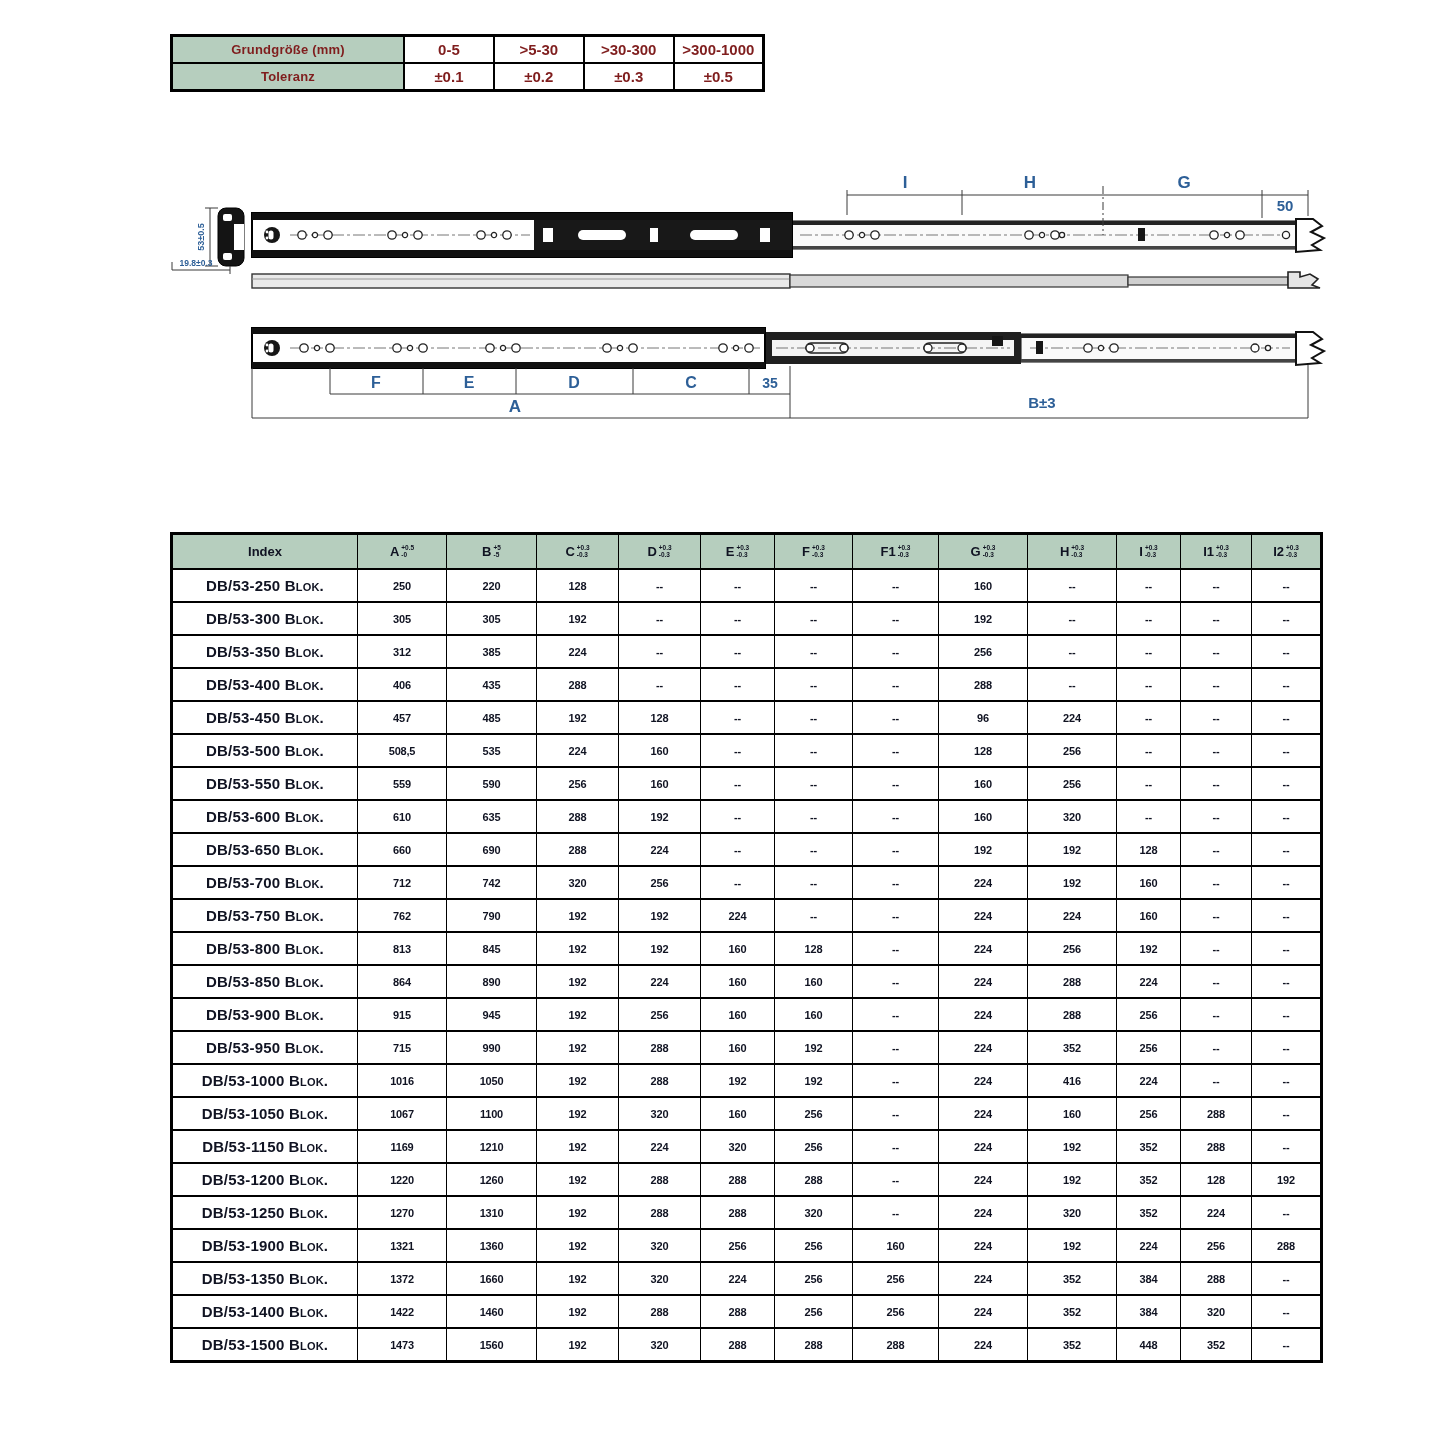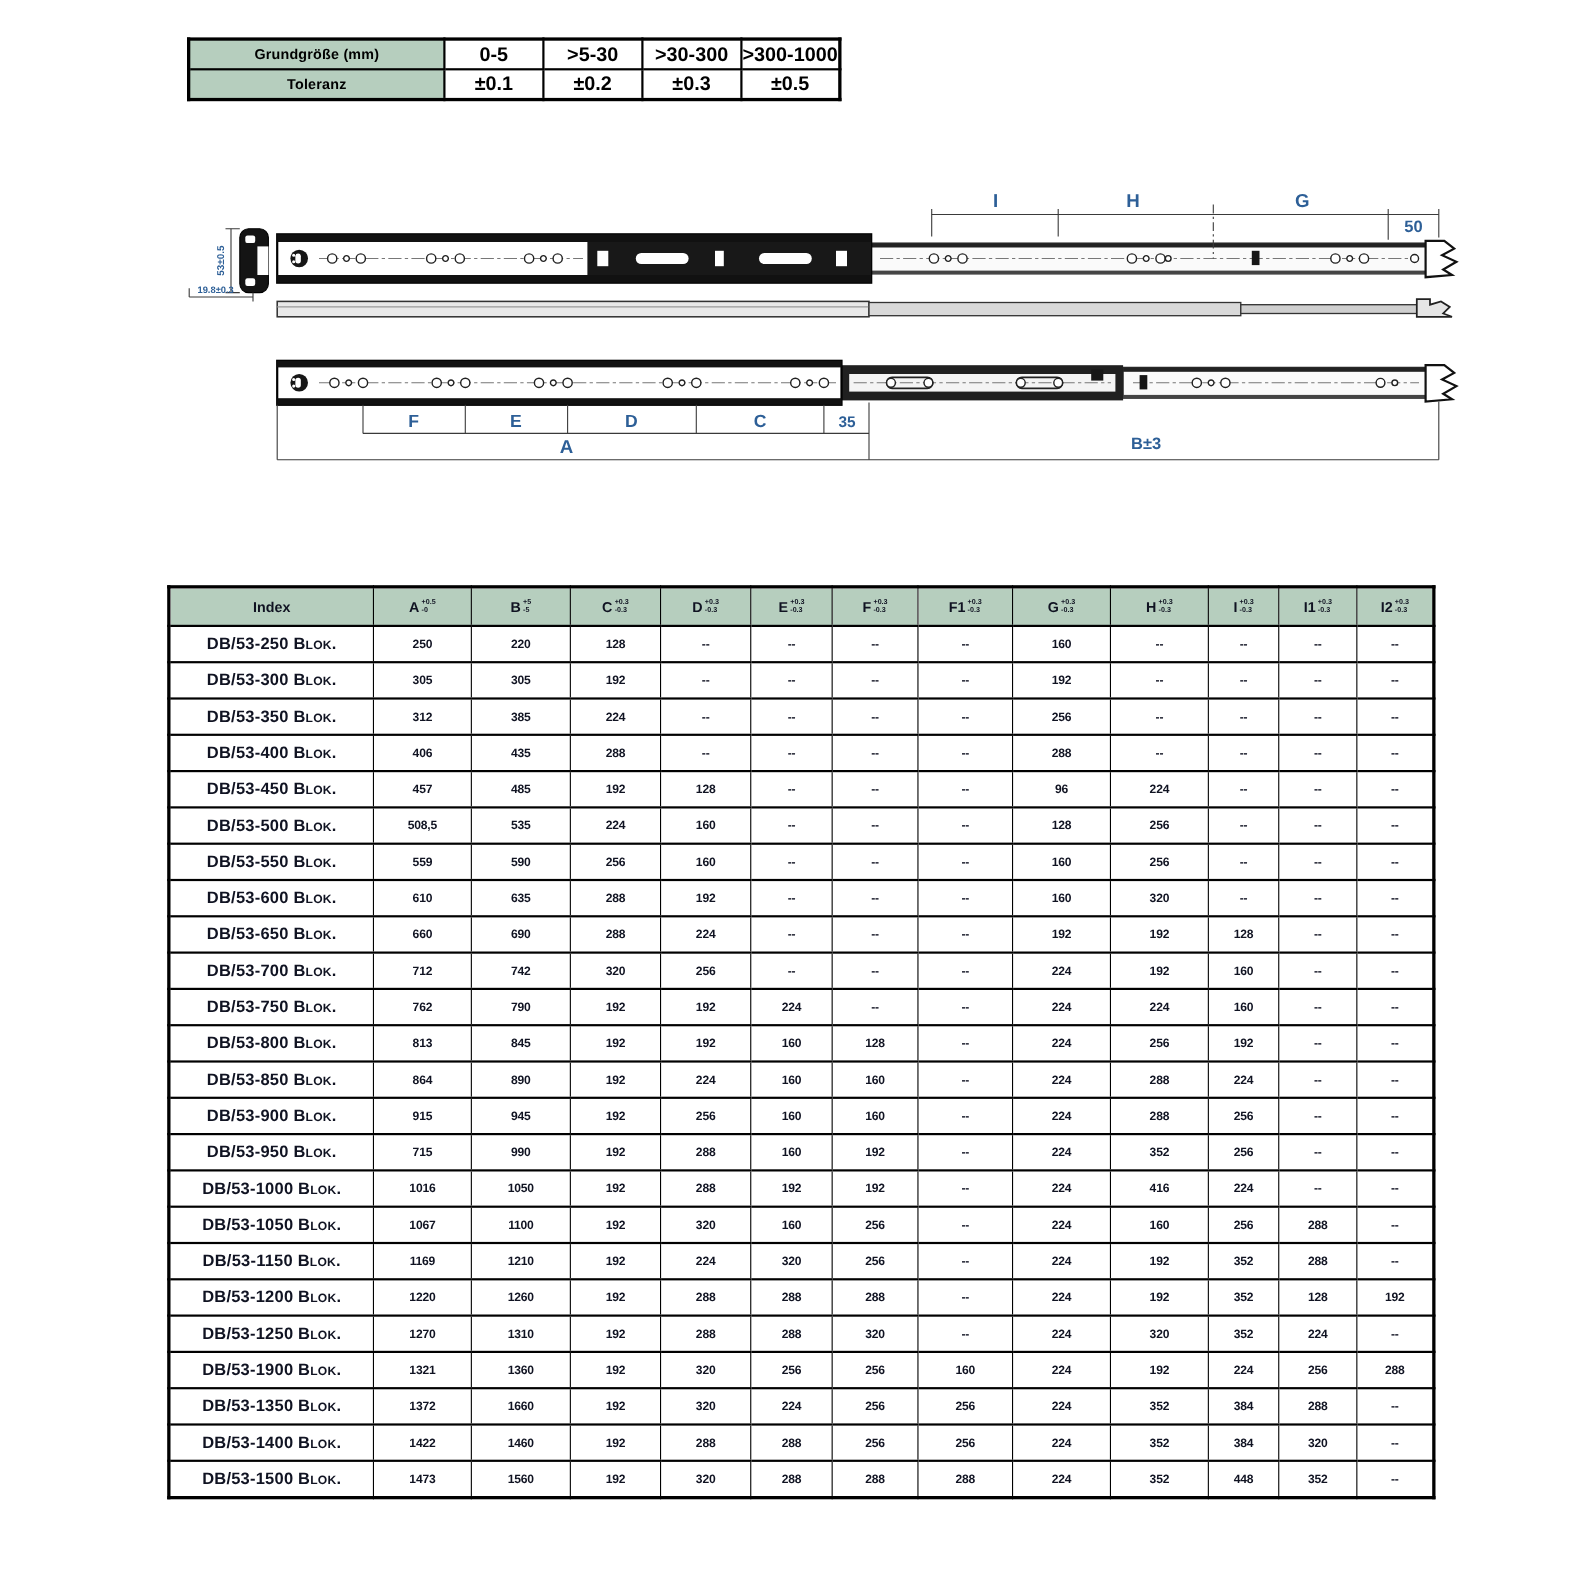--- a/index.html
+++ b/index.html
@@ -9,33 +9,33 @@
     -webkit-font-smoothing:antialiased;
   }
   
   .tol {
     position:absolute; left:170px; top:34px; width:595px;
     border-collapse:collapse; table-layout:fixed;
     border:3px solid #000;
   }
   .tol th, .tol td {
     border:2px solid #000; height:25px; padding:0;
-    text-align:center; font-weight:bold; color:#000000;
+    text-align:center; font-weight:bold; color:#7f1d1d;
   }
   .tol th { background:var(--green); font-size:13px; width:230px; letter-spacing:.2px; }
-  .tol td { font-size:18px; background:#fff; }
+  .tol td { font-size:15px; background:#fff; }
   
   #drawing { position:absolute; left:0; top:148px; }
   .dimtxt { fill:var(--dimblue); font-weight:bold; font-family:"Liberation Sans",sans-serif; }
   .dl { stroke:#3a3a3a; stroke-width:1; fill:none; }
   .cl-dash { stroke:#777; stroke-width:1; stroke-dasharray:12 3 3 3; fill:none; }
   .ho { fill:#fff; stroke:#222; stroke-width:1.3; }
   
   .spec {
-    position:absolute; left:152px; top:532px; width:1150px;
+    position:absolute; left:170px; top:532px; width:1150px;
     border-collapse:collapse; table-layout:fixed;
     border:3px solid #000;
   }
   .spec th, .spec td {
     border:1.5px solid #000; border-top-width:2.5px; border-bottom-width:2.5px;
     padding:0; text-align:center; font-weight:bold; color:#101322; height:31px;
     overflow:hidden; white-space:nowrap;
   }
   .spec thead th { background:var(--green); height:33px; font-size:13px; }
   .spec td { font-size:11px; letter-spacing:-.2px; }

